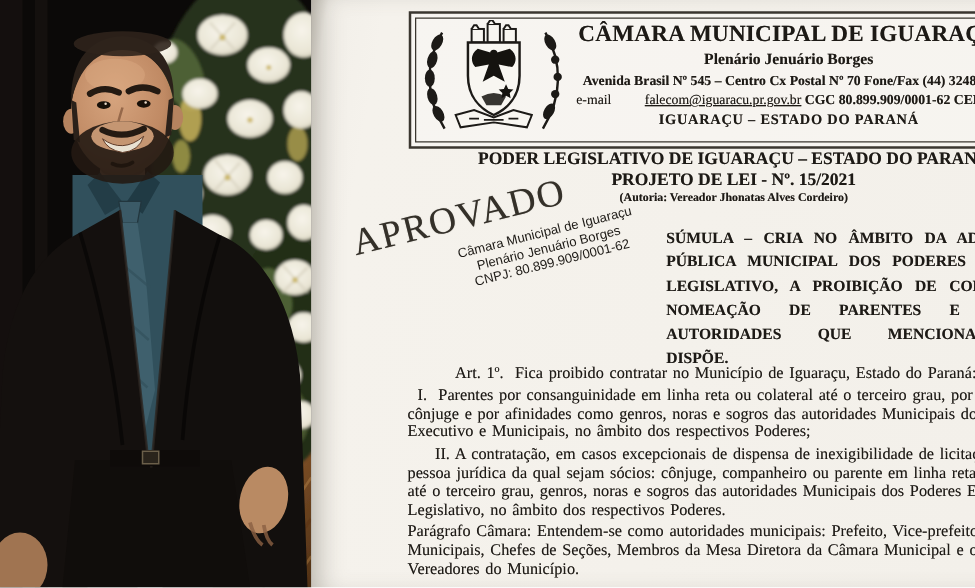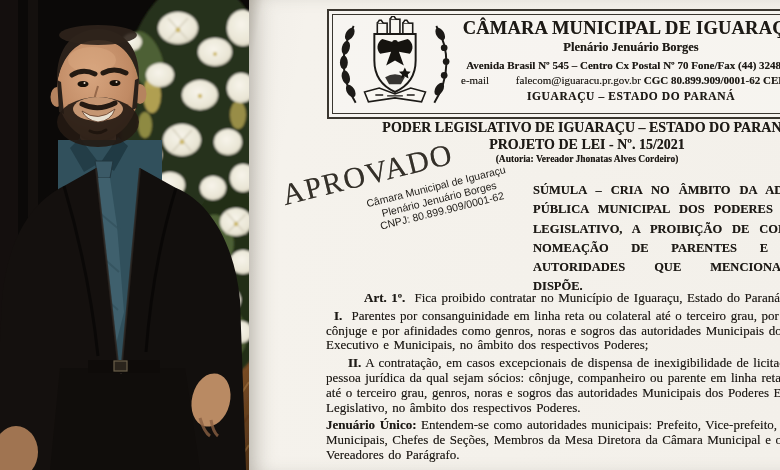--- a/index.html
+++ b/index.html
@@ -16,21 +16,21 @@
   
   .hbox{position:absolute;left:78px;top:9px;width:566px;height:106px;border:2px solid #3a362f;background:rgba(255,255,255,.25);}
   .hbox-inner{position:absolute;inset:3px;border:1.3px solid #3a362f;}
   .crest{position:absolute;left:7px;top:5px;width:118px;height:93px;}
   .htext{position:absolute;left:132px;top:6px;width:340px;text-align:center;
          text-shadow:0 0 .5px rgba(40,34,26,.55);}
   .h-title{font-size:18.5px;font-weight:bold;line-height:23px;letter-spacing:.2px;white-space:nowrap;}
   .h-sub{font-size:12.5px;font-weight:bold;line-height:15px;white-space:nowrap;}
   .h-addr{font-size:11px;font-weight:bold;line-height:16px;margin-top:2px;white-space:nowrap;}
   .h-mail{font-size:11px;line-height:15px;white-space:nowrap;}
-  .h-mail .em{margin-left:24px;}
+  .h-mail .em{text-decoration:underline;margin-left:24px;}
   .h-mail .bd{font-weight:bold;}
   .h-state{font-size:11.5px;font-weight:bold;line-height:17px;letter-spacing:.6px;white-space:nowrap;}
   
   .doc-title{position:absolute;left:0;top:119px;width:676px;text-align:center;
              text-shadow:0 0 .5px rgba(40,34,26,.6);}
   .dt1,.dt2{font-size:14px;font-weight:bold;line-height:17px;white-space:nowrap;}
   .dt3{font-size:9.5px;font-weight:bold;line-height:13px;white-space:nowrap;}
   
   .stamp{position:absolute;left:34px;top:176px;width:300px;transform:rotate(-14deg);
          transform-origin:10px 20px;color:#3a3530;}
@@ -42,21 +42,21 @@
   .sumula{position:absolute;left:284px;top:181px;width:342px;font-weight:bold;font-size:12.5px;
           line-height:19.3px;text-shadow:0 0 .5px rgba(35,30,24,.55);}
   .sline{text-align:justify;text-align-last:justify;white-space:normal;}
   .sline:last-child{text-align-last:left;}
   
   .dbody{position:absolute;left:77px;top:291px;width:590px;font-size:13px;line-height:14.8px;
          word-spacing:1.3px;text-shadow:0 0 .4px rgba(35,30,24,.5);}
   .bpar{margin-top:3px;}
   .bpar:first-child{margin-top:0;}
   .bline{white-space:nowrap;}
-  .bline .b{font-weight:bold;}
+  .bline .b{font-weight:normal;}
 </style>
 </head>
 <body>
 
 <div class="stage">
 
   <div class="photo">
     <svg width="249" height="470" viewBox="0 0 249 470">
       <defs>
         <radialGradient id="skinG" cx="42%" cy="38%" r="75%">
@@ -294,20 +294,20 @@
           <div class="bline"><span>cônjuge e por afinidades como genros, noras e sogros das autoridades Municipais do</span></div>
           <div class="bline"><span>Executivo e Municipais, no âmbito dos respectivos Poderes;</span></div>
         </div>
         <div class="bpar">
           <div class="bline" style="padding-left: 22px;"><span class="b">II.</span><span> A contratação, em casos excepcionais de dispensa de inexigibilidade de licitação, de</span></div>
           <div class="bline"><span>pessoa jurídica da qual sejam sócios: cônjuge, companheiro ou parente em linha reta</span></div>
           <div class="bline"><span>até o terceiro grau, genros, noras e sogros das autoridades Municipais dos Poderes Executivo e</span></div>
           <div class="bline"><span>Legislativo, no âmbito dos respectivos Poderes.</span></div>
         </div>
         <div class="bpar">
-          <div class="bline"><span class="b">Jenuário Único:</span><span> Entendem-se como autoridades municipais: Prefeito, Vice-prefeito, Secretários</span></div>
+          <div class="bline"><span class="b">Parágrafo Câmara:</span><span> Entendem-se como autoridades municipais: Prefeito, Vice-prefeito, Secretários</span></div>
           <div class="bline"><span>Municipais, Chefes de Seções, Membros da Mesa Diretora da Câmara Municipal e os</span></div>
-          <div class="bline"><span>Vereadores do Parágrafo.</span></div>
+          <div class="bline"><span>Vereadores do Município.</span></div>
         </div>
       </div>
 
   </div>
 </div>
 
 </body></html>

